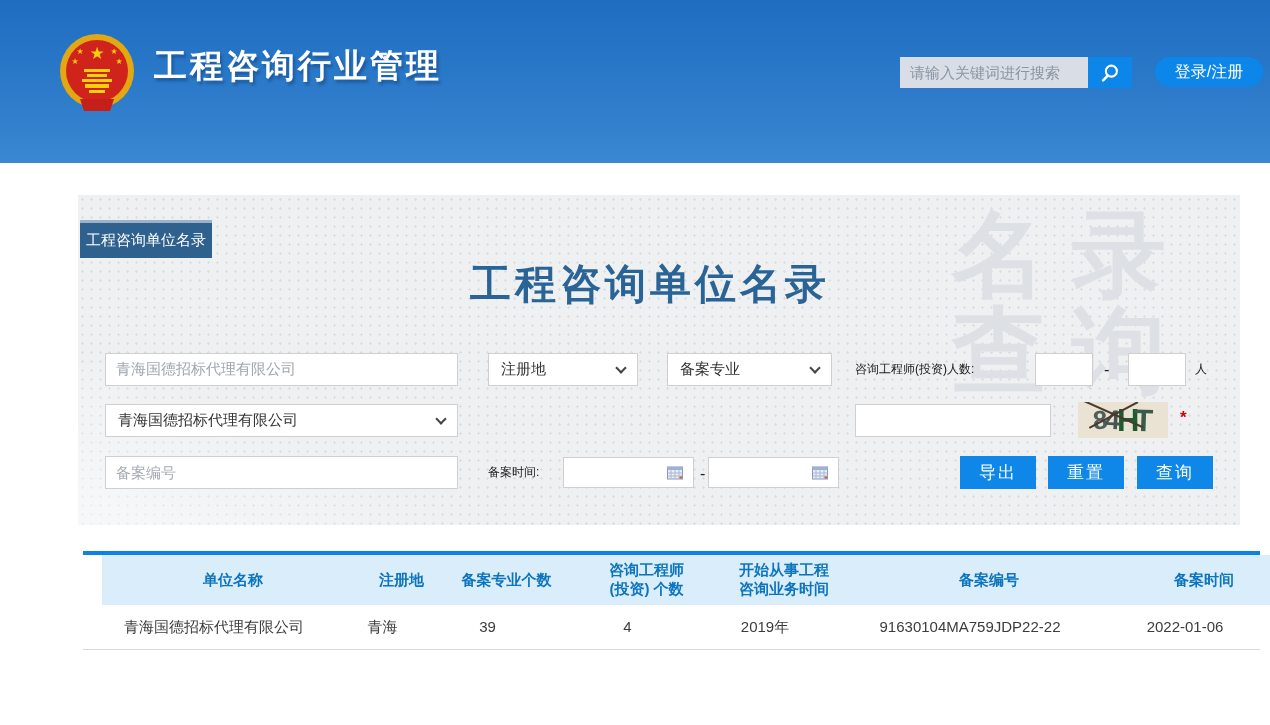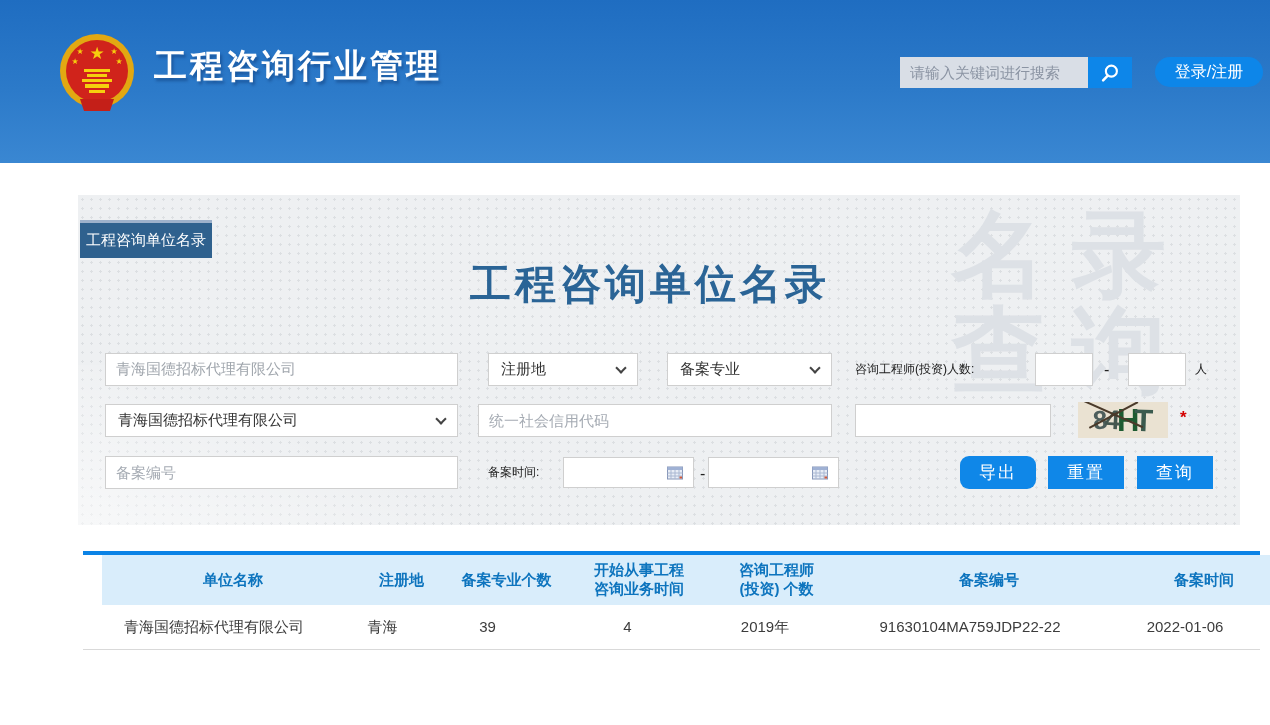--- a/index.html
+++ b/index.html
@@ -184,21 +184,20 @@
   <input class="frm txt" style="left: 957px; top: 158px; width: 58px;" type="text">
   <div class="frm sep" style="left:1026px; top:158px;">-</div>
   <input class="frm txt" style="left: 1050px; top: 158px; width: 58px;" type="text">
   <div class="frm lbl" style="left:1117px; top:158px;">人</div>
 
   <div class="frm sel" style="left:27px; top:209px; width:353px;">
     <span>青海国德招标代理有限公司</span>
     <span class="chev"></span>
   </div>
 
-  <input class="frm txt" style="left: 400px; top: 209px; width: 354px;" type="text" placeholder="统一社会信用代码">
 
   <input class="frm txt" style="left: 777px; top: 209px; width: 196px;" type="text">
 
   <div class="captcha" style="left:1000px; top:207px;">
     <span class="cap0">8</span>
     <span class="cap1">4</span>
     <span class="cap2">H</span>
     <span class="cap3">T</span>
     <i class="cap-line l1"></i>
     <i class="cap-line l2"></i>
@@ -234,34 +233,34 @@
         <line x1="4" y1="4" x2="4" y2="13"></line>
           <line x1="8" y1="4" x2="8" y2="13"></line>
           <line x1="12" y1="4" x2="12" y2="13"></line>
         <line x1="0.5" y1="7" x2="15.5" y2="7"></line>
           <line x1="0.5" y1="10" x2="15.5" y2="10"></line>
       </g>
       <rect x="12.5" y="10.5" width="2.5" height="2" fill="#d2593a"></rect>
     </svg>
   </div>
 
-  <button class="btn" style="left:882px; top:261px;border-radius:9px;">导出</button>
+  <button class="btn" style="left:882px; top:261px;">导出</button>
   <button class="btn" style="left:970px; top:261px;">重置</button>
   <button class="btn" style="left:1059px; top:261px;">查询</button>
 </div>
 
 <div class="result-table">
   <div class="tr thead">
     <div class="td c0">单位名称</div>
     <div class="td c1">注册地</div>
     <div class="td c2">备案专业个数</div>
+    <div class="td c3">咨询工程师
+(投资) 个数</div>
     <div class="td c4">开始从事工程
 咨询业务时间</div>
-    <div class="td c3">咨询工程师
-(投资) 个数</div>
     <div class="td c5">备案编号</div>
     <div class="td c6">备案时间</div>
   </div>
   <div class="tr tbody">
     <div class="td c0">青海国德招标代理有限公司</div>
     <div class="td c1">青海</div>
     <div class="td c2">39</div>
     <div class="td c3">4</div>
     <div class="td c4">2019年</div>
     <div class="td c5">91630104MA759JDP22-22</div>

